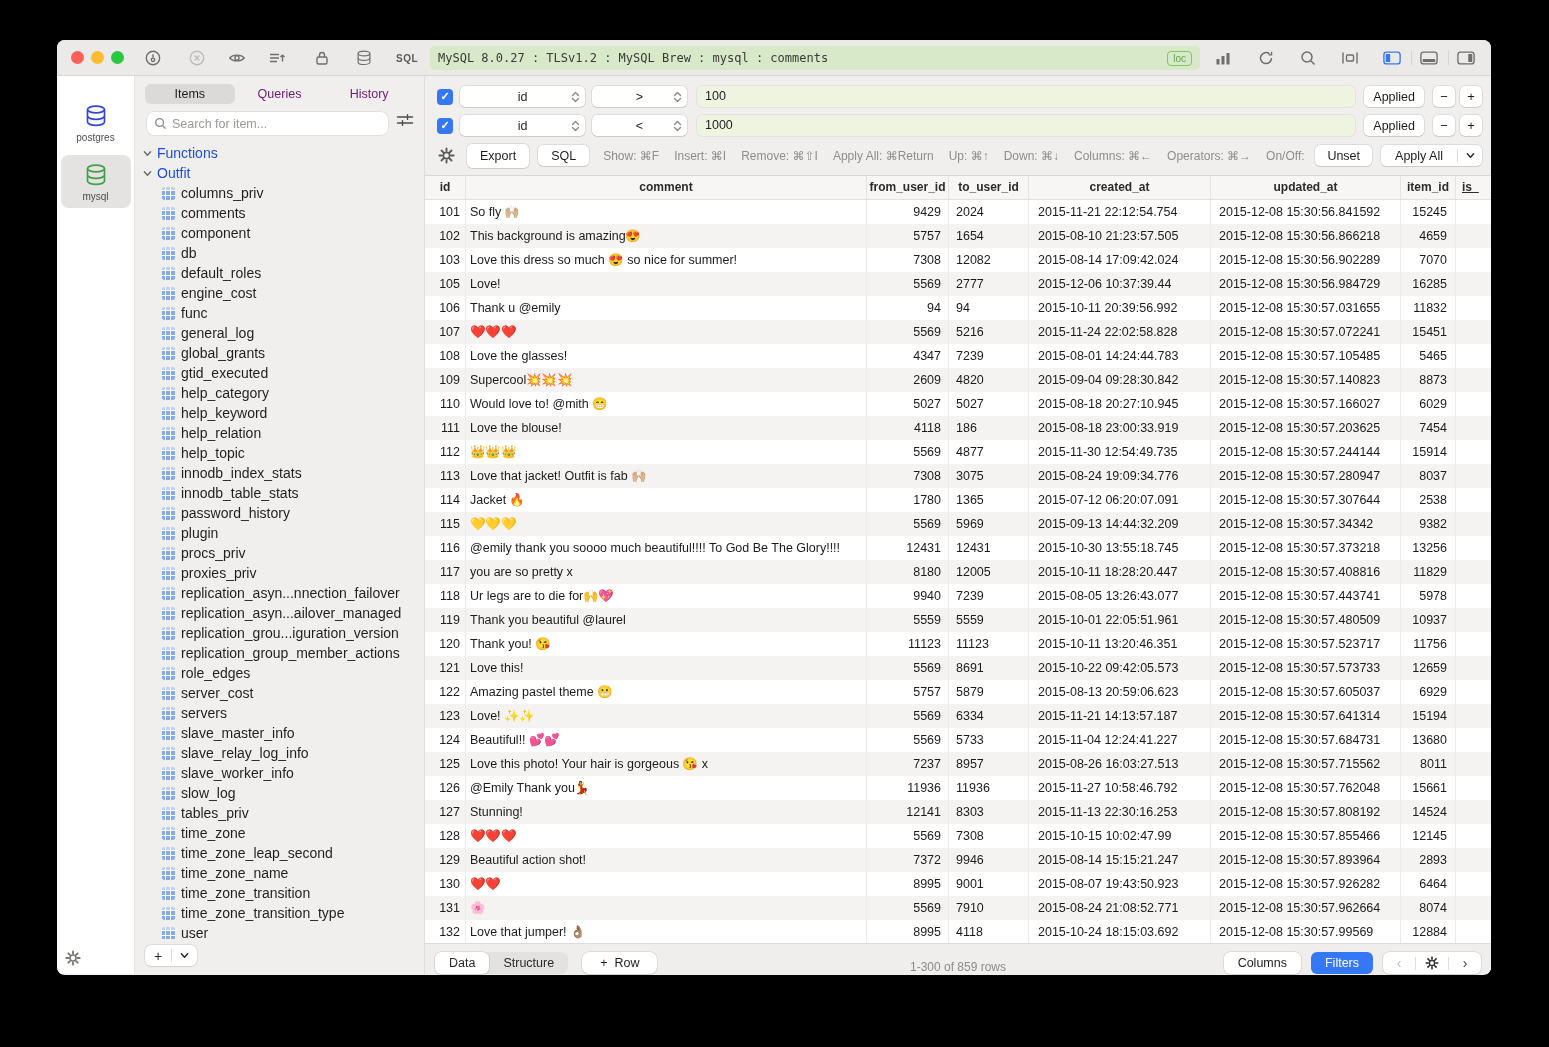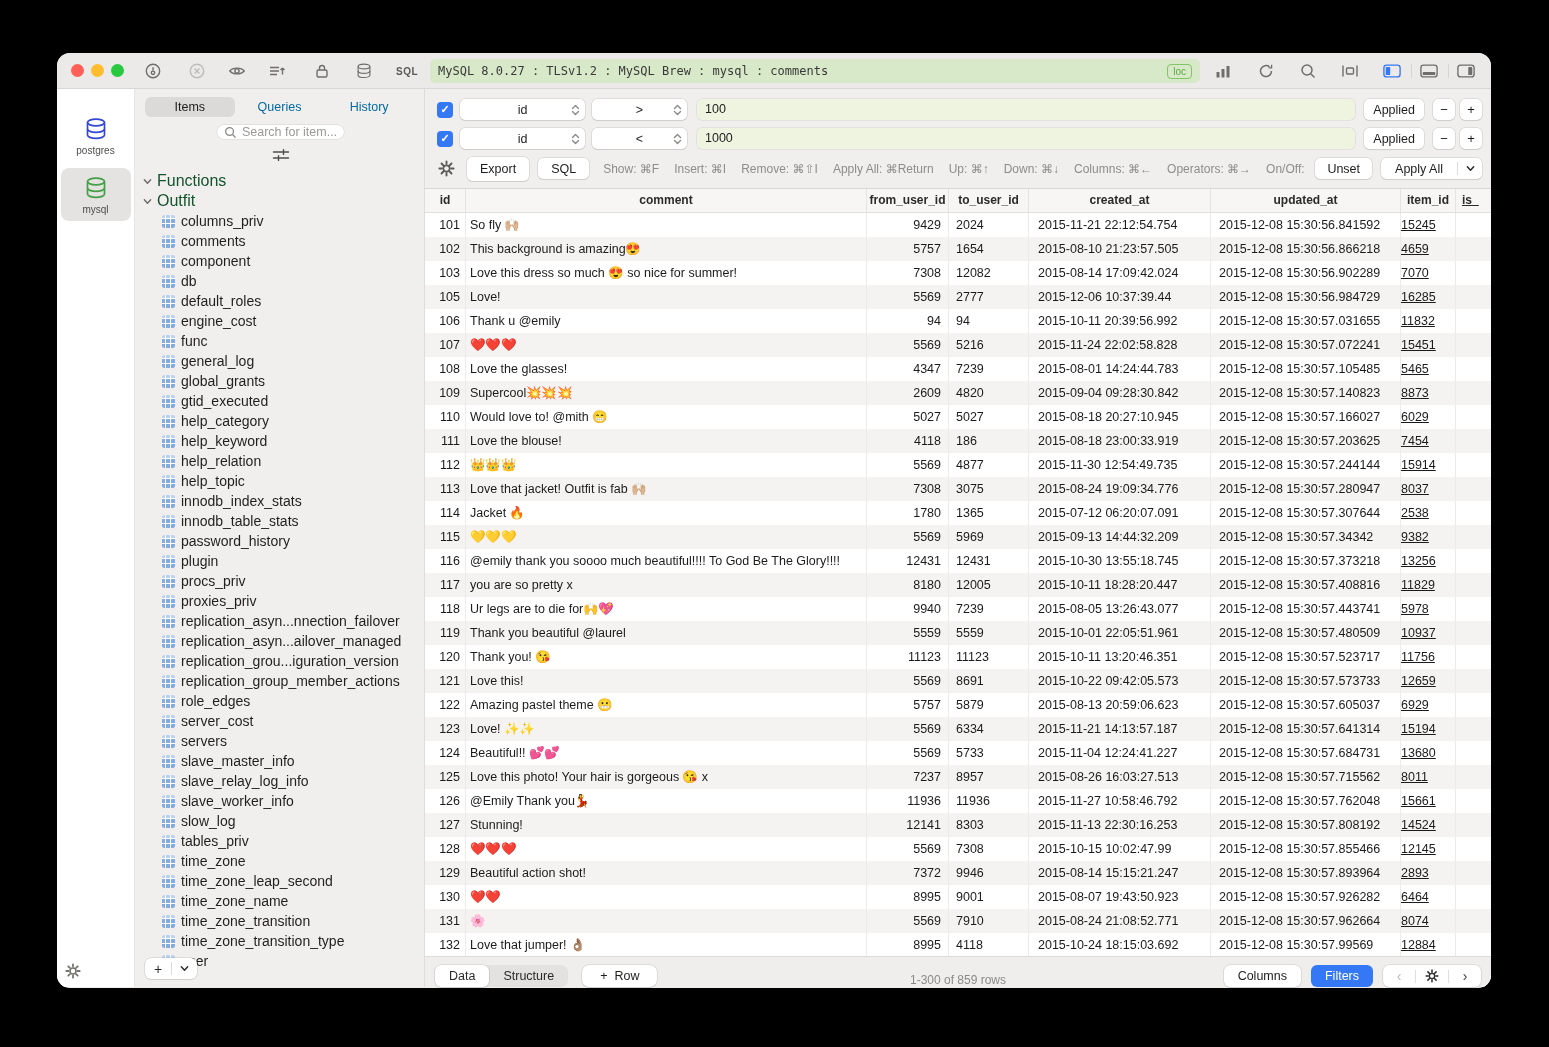--- a/index.html
+++ b/index.html
@@ -1,19 +1,19 @@
 <!DOCTYPE html>
 <html><head>
 <meta charset="utf-8">
 <style>
   * { box-sizing: border-box; margin: 0; padding: 0; }
   html,body { width:1549px; height:1047px; background:#000; font-family:"Liberation Sans", sans-serif; overflow:hidden; }
 
-  .window { position:absolute; left:57px; top:53px; width:1434px; height:935px;
-    background:#EFEEEC; border-radius:13px; overflow:hidden;
+  .window { position:absolute; left:57px; top:40px; width:1434px; height:935px;
+    background:#EFEEEC; border-radius:8px; overflow:hidden;
     box-shadow:0 25px 70px rgba(0,0,0,.65), 0 0 0 1px rgba(0,0,0,.35); }
 
   
   .titlebar { position:relative; height:36px; background:#ECEAE8; border-bottom:1px solid #D9D7D5; }
   .light { position:absolute; top:11px; width:13px; height:13px; border-radius:50%; }
   .light.red{ left:14px; background:#FF5F57; } .light.yellow{ left:34px; background:#FEBC2E; } .light.green{ left:54px; background:#28C840; }
   .tb-icon { position:absolute; top:9px; width:18px; height:18px; color:#6F6E6C; }
   .tb-icon svg { width:18px; height:18px; display:block; }
   .tb-sql { position:absolute; top:13px; font-size:10px; font-weight:bold; letter-spacing:.5px; color:#5A5958; }
   .title-field { position:absolute; left:373px; top:6px; width:770px; height:24px; background:#D7E9C8; border-radius:5px;
@@ -30,31 +30,31 @@
   .rail-item { width:70px; margin:0 auto 6px auto; border-radius:8px; padding:8px 0 6px 0; text-align:center; }
   .rail-item.selected { background:#E4E3E1; }
   .rail-item svg { width:26px; height:24px; display:block; margin:0 auto; }
   .rail-label { font-size:10px; color:#4E4D4B; margin-top:4px; }
   .rail-gear { position:absolute; left:8px; bottom:8px; width:16px; height:16px; color:#76756F; }
   .rail-gear svg{ width:16px;height:16px; }
 
   
   .sidebar { width:290px; background:#F0EFED; border-right:1px solid #DEDDDB; position:relative; flex:none; }
   .tabs { display:flex; padding:8px 10px 0 10px; }
-  .tab { flex:1; text-align:center; font-size:12.5px; color:#0369a1; padding:3px 0; border-radius:6px; }
+  .tab { flex:1; text-align:center; font-size:12.5px; color:#701a75; padding:3px 0; border-radius:6px; }
   .tab.active { background:#DCDAD8; color:#1D1D1C; }
-  .search-row { display:flex; align-items:center; padding:8px 10px 4px 12px; gap:8px;flex-direction:column; }
+  .search-row { display:flex; align-items:flex-start; padding:8px 10px 4px 12px; gap:8px; }
   .search-box { flex:1; height:23px; background:#FFFFFF; border-radius:7px; box-shadow:0 0 0 0.5px rgba(0,0,0,.12);
     display:flex; align-items:center; padding:0 7px; gap:5px; }
   .search-box svg { width:13px; height:13px; flex:none; }
   .search-placeholder { font-size:12.5px; color:#9B9A97; }
   .slider-icon { width:18px; height:16px; color:#4E4D4B; flex:none; }
   .slider-icon svg{ width:18px; height:16px; }
   .tree { padding:4px 0 0 0; overflow:hidden; height:800px; }
-  .tree-section { display:flex; align-items:center; gap:5px; padding:2px 0 2px 8px; font-size:16px; color:#14532d; height:20px; }
+  .tree-section { display:flex; align-items:center; gap:5px; padding:2px 0 2px 8px; font-size:14px; color:#1d4ed8; height:20px; }
   .tree-section svg { width:9px; height:9px; flex:none; }
   .tree-item { display:flex; align-items:center; gap:6px; padding-left:27px; height:20px; }
   .grid-icon { width:13px; height:13px; border-radius:2.5px; flex:none; background-color:#84ACE3;
     background-image:
       linear-gradient(to right, transparent 0 3px, #fff 3px 4px, transparent 4px 8px, #fff 8px 9px, transparent 9px),
       linear-gradient(to bottom, rgba(255,255,255,.45) 0 3px, #fff 3px 4px, transparent 4px 8px, #fff 8px 9px, transparent 9px); }
   .tree-label { font-size:14px; color:#211F1E; white-space:nowrap; }
   .sidebar-add { position:absolute; left:10px; bottom:8px; height:21px; background:#FFF; border-radius:6px;
     box-shadow:0 0 0 0.5px rgba(0,0,0,.16), 0 1px 1px rgba(0,0,0,.06); display:flex; align-items:center; }
   .sidebar-add .plus { padding:0 9px; font-size:14px; color:#2B2A29; }
@@ -104,21 +104,21 @@
   .trow:nth-child(even) { background:#F4F3F1; }
   .cell { font-size:12.5px; color:#1C1B1A; line-height:24px; border-right:1px solid #ECEBE9; white-space:nowrap; overflow:hidden; flex:none; }
   .c-id{ width:41px; } .c-comment{ width:401px; } .c-from{ width:82px; } .c-to{ width:80px; }
   .c-created{ width:182px; } .c-updated{ width:190px; } .c-item{ width:55px; } .c-is{ flex:1; min-width:0; border-right:none;text-decoration:underline; }
   .trow .c-id{ text-align:right; padding-right:5px; }
   .trow .c-comment{ text-align:left; padding-left:4px; }
   .trow .c-from{ text-align:right; padding-right:7px; }
   .trow .c-to{ text-align:left; padding-left:7px; }
   .trow .c-created{ text-align:left; padding-left:9px; }
   .trow .c-updated{ text-align:left; padding-left:8px; }
-  .trow .c-item{ padding-right:8px;text-decoration:underline; }
+  .trow .c-item{ text-align:right; padding-right:8px; }
   .thead .c-is { text-align:left; padding-left:6px; }
 
   
   .bottombar { height:31px; background:#EFEEEC; border-top:1px solid #DCDBD9; display:flex; align-items:flex-end; position:relative; flex:none; }
   .seg-track { display:flex; background:#E3E2E0; border-radius:7px; margin-left:10px; height:22px; align-items:center; }
   .seg { font-size:12.5px; padding:0 14px; height:22px; line-height:22px; border-radius:6px; color:#2A2928; }
   .seg.active { background:#FFFFFF; box-shadow:0 0 0 0.5px rgba(0,0,0,.14), 0 1px 2px rgba(0,0,0,.10); }
   .addrow-btn { height:22px; background:#FFF; border-radius:7px; box-shadow:0 0 0 0.5px rgba(0,0,0,.16), 0 1px 1px rgba(0,0,0,.07);
     margin-left:14px; padding:0 18px; font-size:12.5px; color:#1E1D1C; display:flex; align-items:center; gap:7px; }
   .rows-info { position:absolute; left:50%; transform:translateX(-50%); font-size:12px; color:#8C8B89; }

